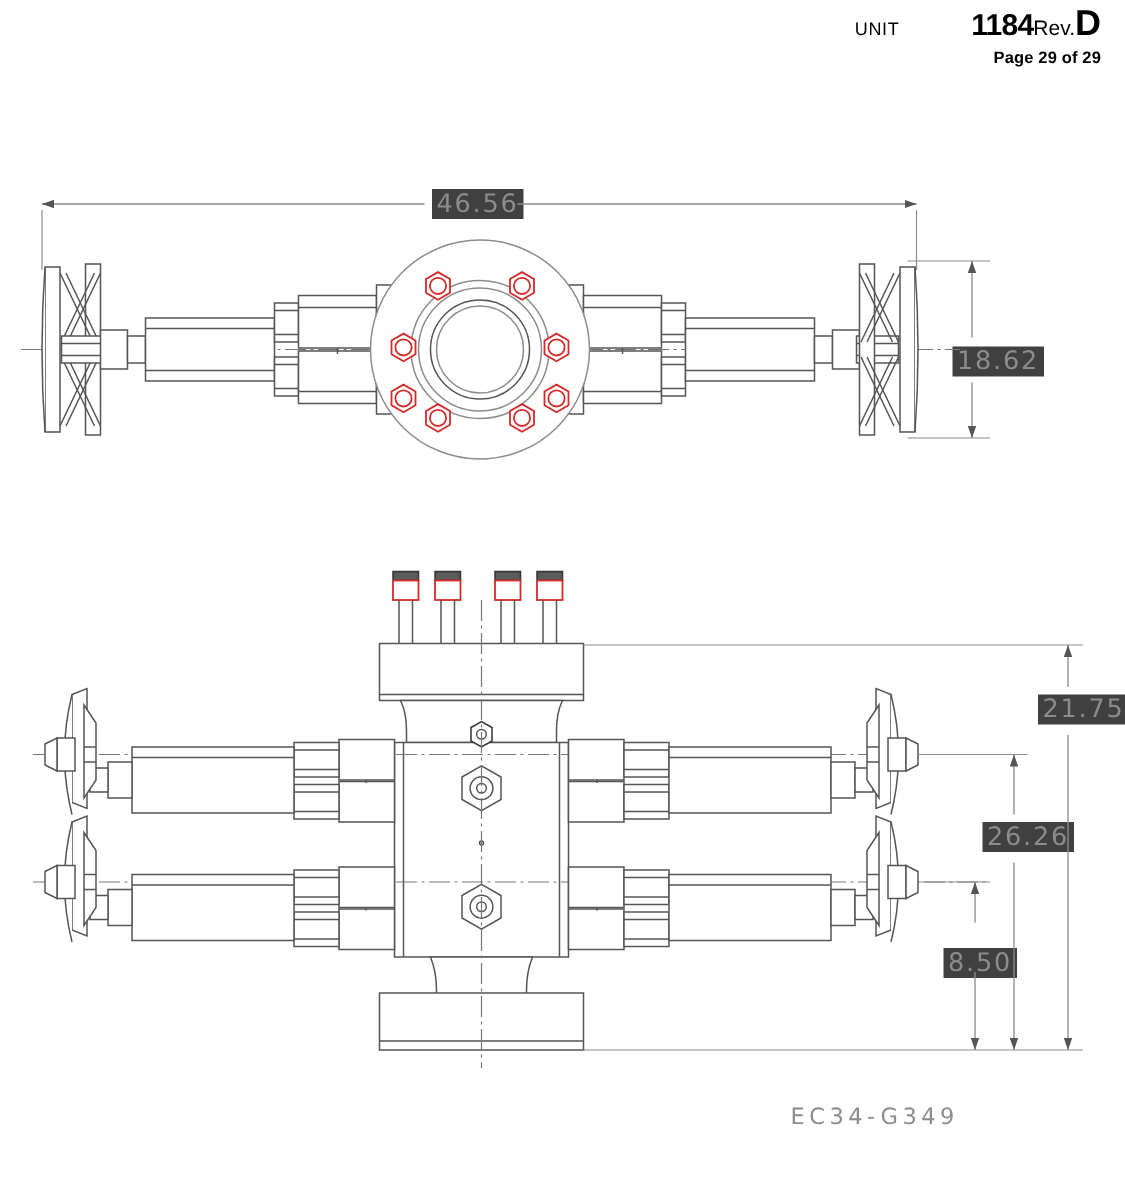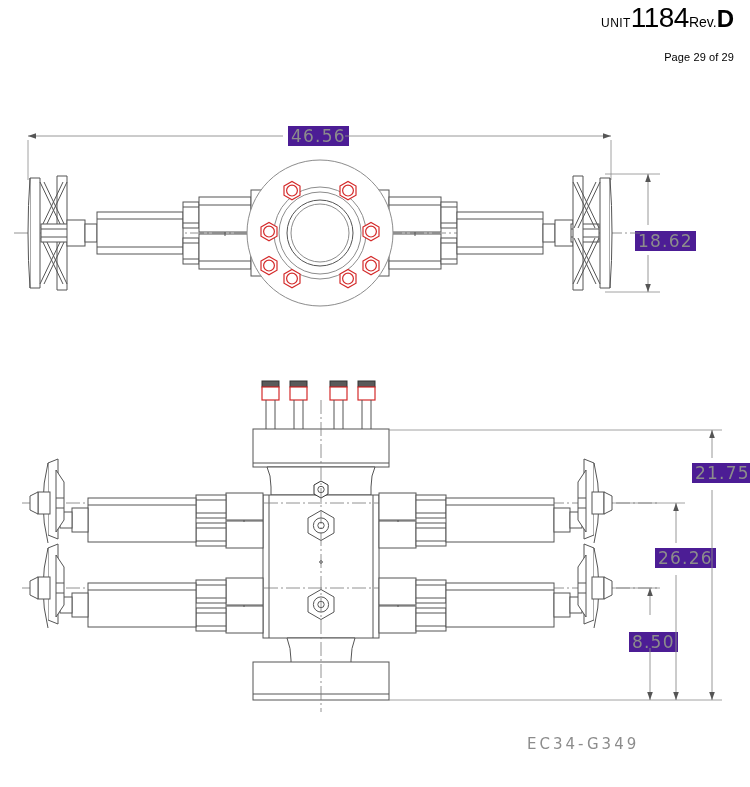--- a/index.html
+++ b/index.html
@@ -3,32 +3,32 @@
 <meta charset="utf-8">
 <style>
   html,body{margin:0;padding:0;background:#ffffff;}
   body{width:750px;height:787px;position:relative;overflow:hidden;
        font-family:"Liberation Sans", sans-serif;color:#000;}
 
   
   #title-block{position:absolute;right:16px;top:4px;text-align:right;line-height:1;}
   .unit-line{white-space:nowrap;}
   .lbl-unit{font-size:12px;letter-spacing:.4px;vertical-align:baseline;}
-  .unit-num{font-size:28px;font-weight:normal;letter-spacing:-.5px;vertical-align:baseline;}
+  .unit-num{font-size:20px;font-weight:bold;letter-spacing:-.5px;vertical-align:baseline;margin-left:48px;}
   .lbl-rev{font-size:14px;vertical-align:baseline;}
   .rev-val{font-size:24px;font-weight:bold;vertical-align:baseline;}
-  .page-line{font-size:11px;margin-top:20px;letter-spacing:.1px;}
+  .page-line{font-size:11px;margin-top:6px;letter-spacing:.1px;font-weight:bold;}
 
   
   #dwg-no{position:absolute;left:527px;top:735px;font-size:15px;color:#8c8c8c;
           letter-spacing:3px;font-family:"DejaVu Sans", sans-serif;}
 
   
   .dim-text{position:absolute;color:#8c8c8c;font-size:17px;letter-spacing:1.2px;
-            font-family:"DejaVu Sans", sans-serif;background:#4c1d95;padding:0 3px;text-align:center;}
+            font-family:"DejaVu Sans", sans-serif;background:#404040;padding:0 3px;text-align:center;}
 
   svg{position:absolute;left:0;top:0;}
 </style>
 </head>
 <body>
 
 <div id="title-block">
   <div class="unit-line">
     <span class="lbl-unit">UNIT</span><span class="unit-num">1184</span><span class="lbl-rev">Rev.</span><span class="rev-val">D</span>
   </div>

